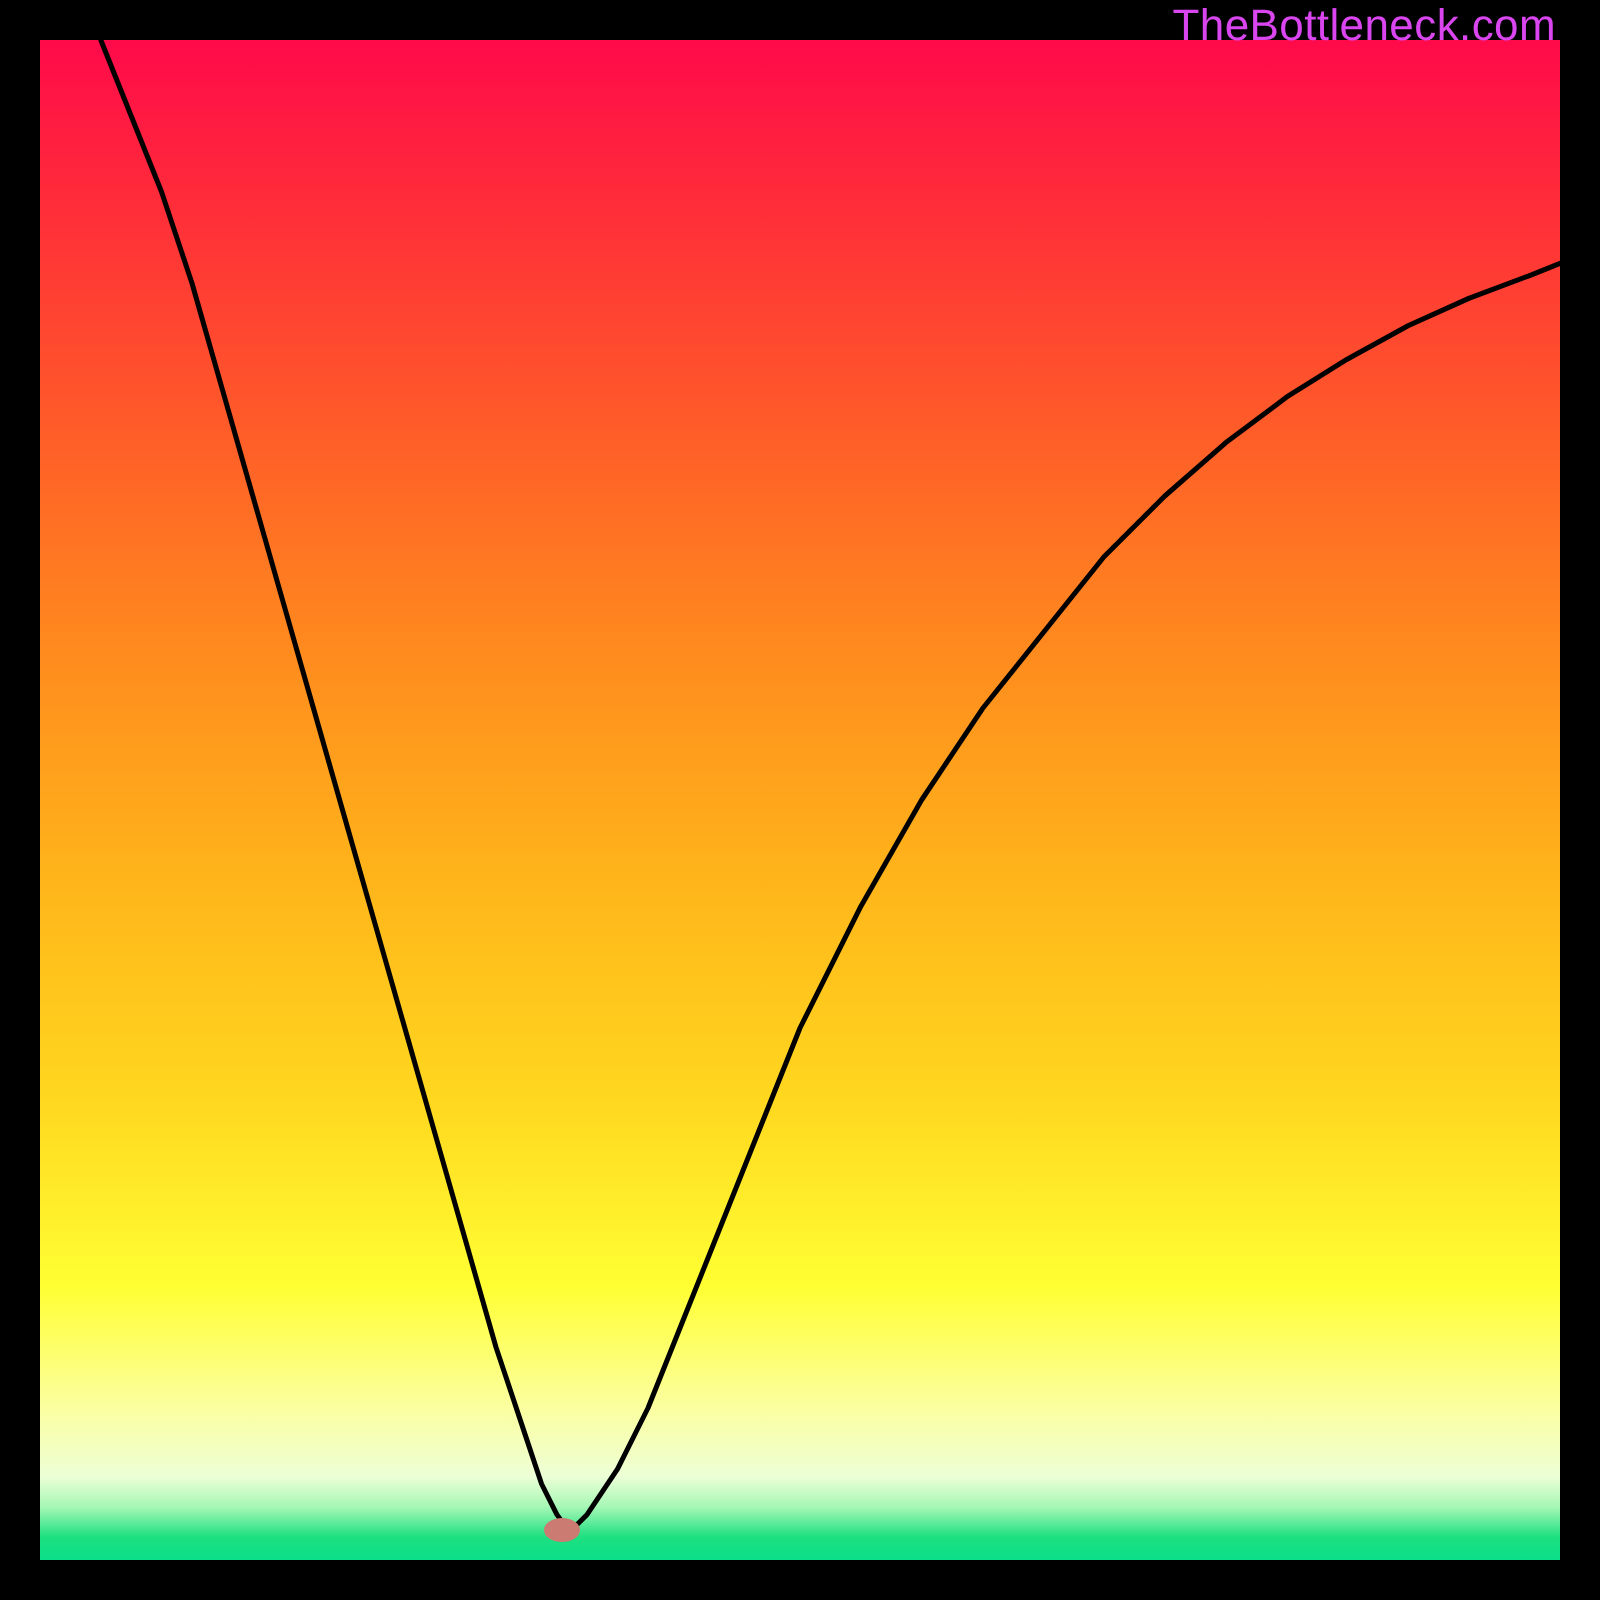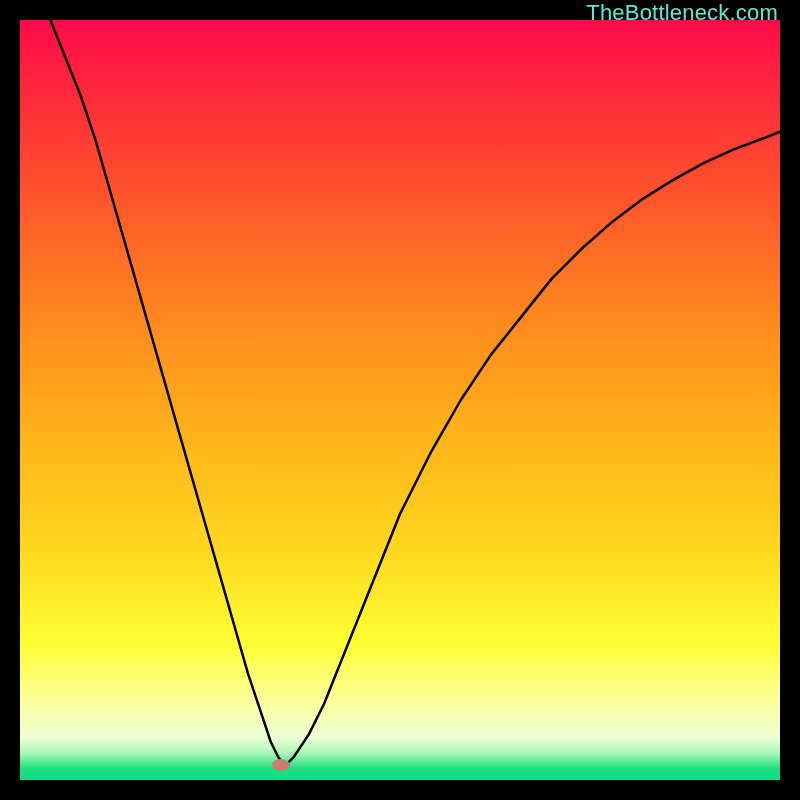--- a/index.html
+++ b/index.html
@@ -25,21 +25,21 @@
     top: 0;
     width: 760px;
     height: 760px;
   }
   .watermark {
     position: absolute;
     top: 0px;
     right: 22px;
     font-size: 22px;
     font-weight: 500;
-    color: #5eead4;
+    color: #d946ef;
     letter-spacing: 0.2px;
     text-align: right;
   }
   svg.curve {
     position: absolute;
     left: 0;
     top: 0;
     width: 760px;
     height: 760px;
     overflow: visible;

